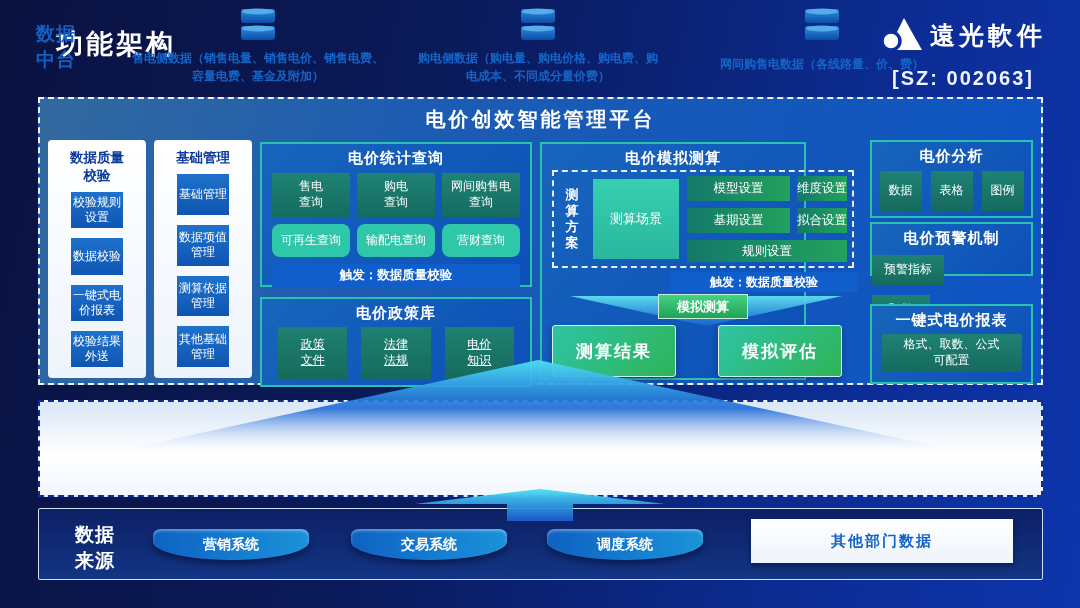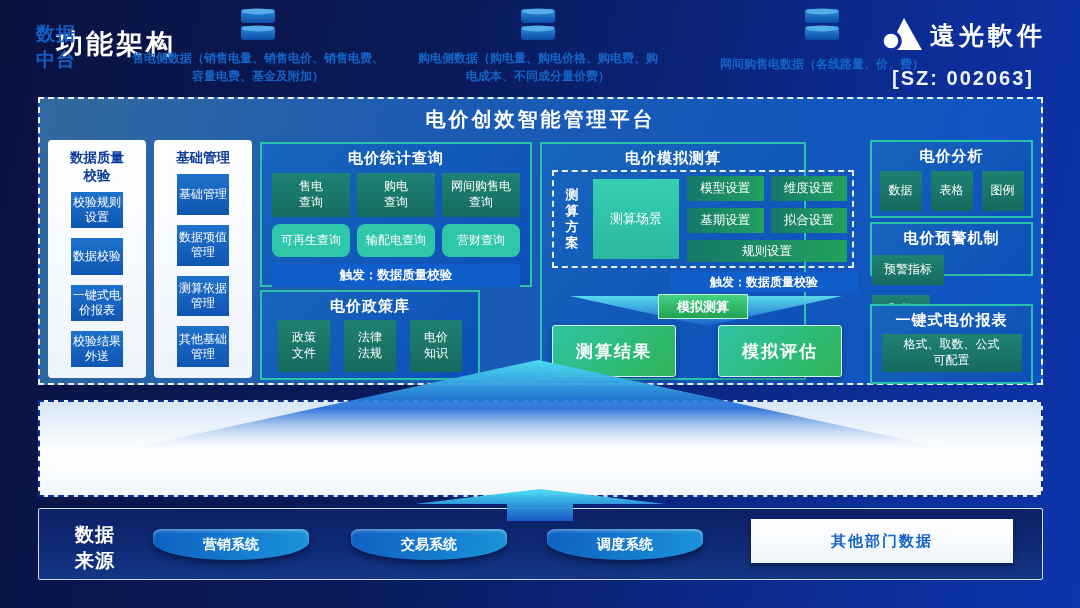--- a/index.html
+++ b/index.html
@@ -35,32 +35,32 @@
   .stats{left:220px;top:43px;width:272px;height:145px;}
   .stats-grid{display:grid;grid-template-columns:repeat(3,1fr);gap:7px;padding:5px 10px 0;}
   .btn-darkteal,.btn-lightteal,.btn-darkgreen,.btn-sq,.btn-warn,.btn-report{
     color:#fff;font-size:12px;display:flex;align-items:center;justify-content:center;
     text-align:center;line-height:1.3;}
   .btn-darkteal{background:linear-gradient(180deg,#1e8374,#156b60);height:44px;}
   .btn-lightteal{background:#2fc7a9;height:33px;border-radius:8px;}
   .trigger{margin:7px 10px 0;background:#0f5ecc;color:#fff;font-size:12.5px;font-weight:bold;
     text-align:center;padding:3px 0;}
 
-  .policy{left:220px;top:191px;width:220px;height:90px;}
+  .policy{left:220px;top:198px;width:272px;height:90px;}
   .policy-grid{display:grid;grid-template-columns:repeat(3,1fr);gap:14px;padding:4px 16px 0;}
-  .btn-darkgreen{background:linear-gradient(180deg,#1e8070,#166a5e);height:52px;}
+  .btn-darkgreen{background:linear-gradient(180deg,#1e8070,#166a5e);height:52px;text-decoration:underline;}
 
   .sim{left:500px;top:43px;width:266px;height:238px;font-family:Liberation Serif, serif;}
   .sim-dashed{position:absolute;left:10px;top:26px;width:302px;height:98px;box-sizing:border-box;
     border:2px dashed rgba(255,255,255,.9);display:flex;align-items:center;padding:6px 5px;}
   .plan{width:20px;font-size:13px;font-weight:bold;color:#fff;line-height:1.25;
     word-break:break-all;text-align:center;margin:0 3px;}
   .scene{width:86px;height:80px;background:linear-gradient(180deg,#36cfb0,#2ab79e);color:#fff;
     font-size:13px;display:flex;align-items:center;justify-content:center;margin:0 8px;}
-  .settings{flex:1;display:grid;grid-template-columns:1fr 1fr;gap:7px;}
+  .settings{flex:1;display:grid;grid-template-columns:1fr;gap:7px;}
   .btn-grad{background:linear-gradient(90deg,#14786a,#23a25e);color:#fff;font-size:12.5px;height:25px;
     display:flex;align-items:center;justify-content:center;}
   .btn-grad.wide{grid-column:1/3;height:22px;}
   .sim-trigger{position:absolute;left:128px;top:128px;width:188px;height:20px;background:#0f5ecc;
     color:#fff;font-size:12px;font-weight:bold;display:flex;align-items:center;justify-content:center;}
   .run{position:absolute;left:116px;top:150px;width:88px;height:23px;z-index:2;
     background:linear-gradient(180deg,#44d383,#21a255);border:1px solid #c8f0dd;
     color:#fff;font-weight:bold;font-size:13px;display:flex;align-items:center;justify-content:center;}
   .sim-arrow{position:absolute;left:28px;top:152px;z-index:1;}
   .result{position:absolute;top:181px;width:122px;height:50px;border-radius:3px;

